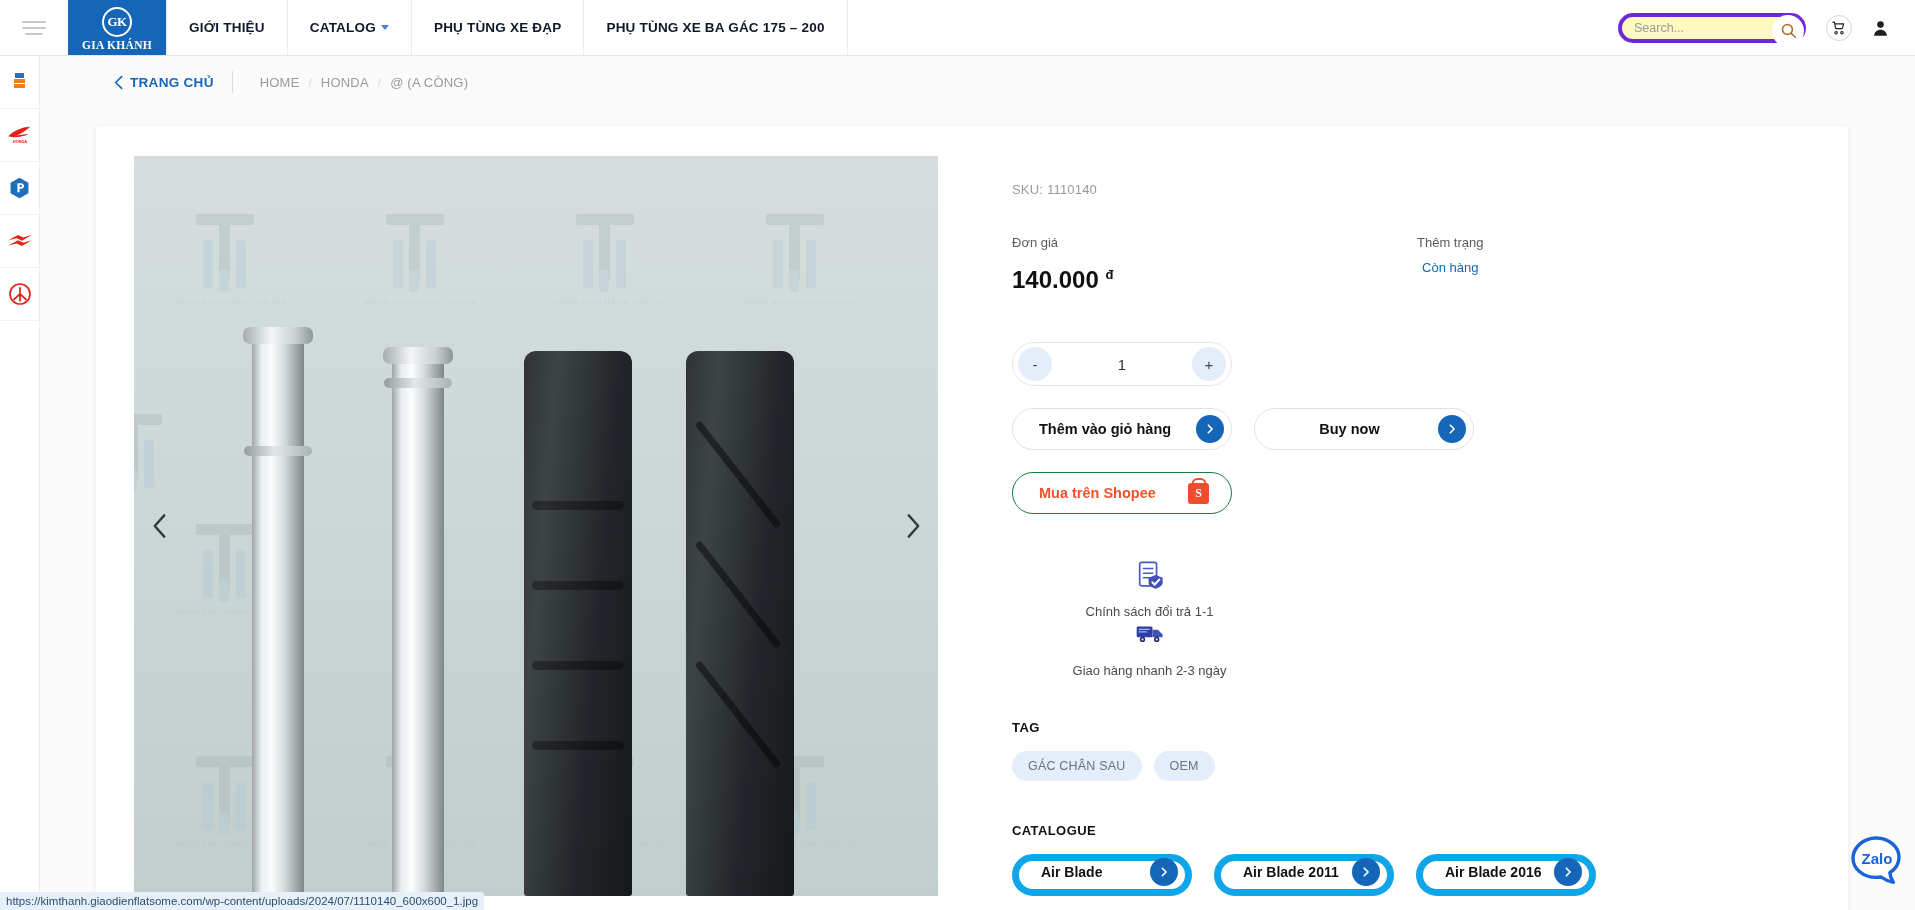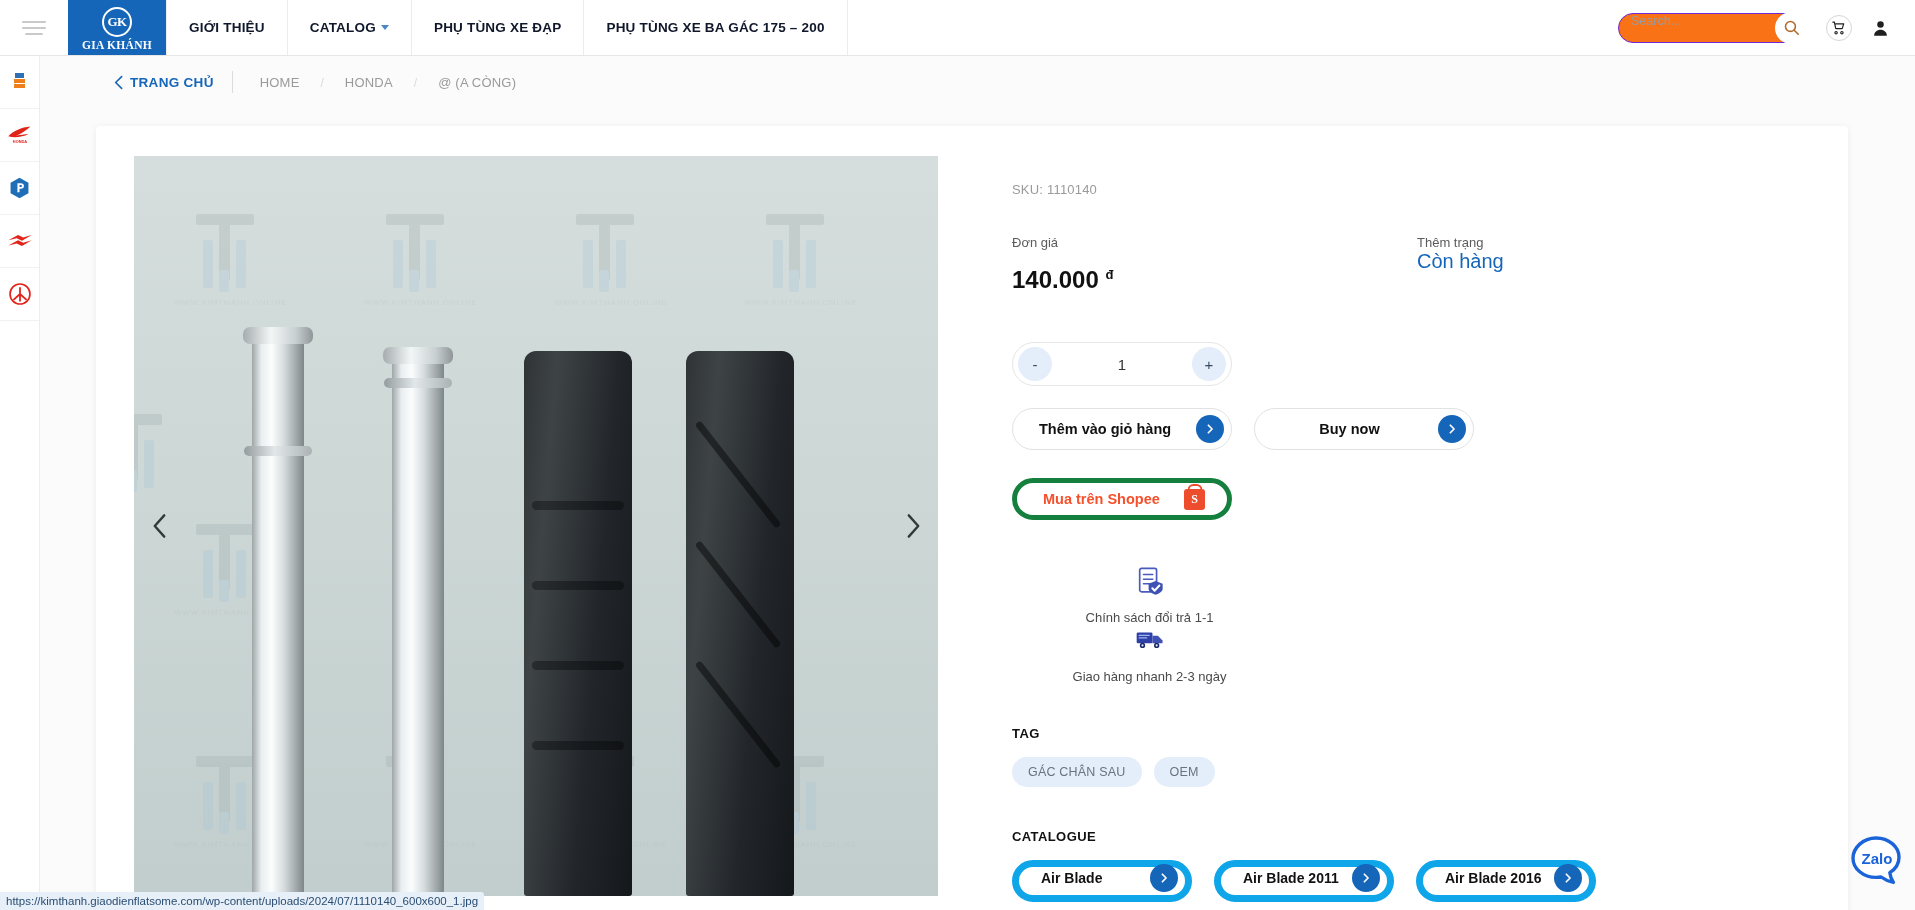--- a/index.html
+++ b/index.html
@@ -63,23 +63,23 @@
     border-right: 4.5px solid transparent;
     border-top: 5px solid #4a86c8;
   }
 
   .header-right {
     margin-left: auto; display: flex; align-items: center;
     gap: 20px; padding-right: 26px;
   }
   .search-wrap {
     position: relative; width: 188px; height: 30px;
-    border: 1px solid #6d28d9; border-radius: 16px;
-    display: flex; align-items: flex-start; padding: 0 12px;
-    background: #f97316;
+    border: 4px solid #6d28d9; border-radius: 16px;
+    display: flex; align-items: center; padding: 0 12px;
+    background: #fef9c3;
   }
   .search-wrap input {
     border: none; outline: none; width: 100%;
     font-size: 12.5px; color: #444;
     font-family: "Liberation Sans", sans-serif;
     background: transparent;
   }
   .search-wrap input::placeholder { color: #9b9b9b; }
   .search-btn {
     position: absolute; right: -2px; top: -2px;
@@ -121,21 +121,21 @@
     height: 52px; padding-left: 74px; gap: 0;
     font-size: 13px;
   }
   .bc-home {
     display: flex; align-items: center; gap: 7px;
     color: #1565b8; font-weight: bold; font-size: 13.5px;
     letter-spacing: 0.3px; cursor: pointer;
     padding-right: 18px;
   }
   .bc-sep-bar { width: 1px; height: 22px; background: #dcdcdc; }
-  .bc-trail { display: flex; align-items: flex-end; gap: 12px; padding-left: 18px; }
+  .bc-trail { display: flex; align-items: flex-end; gap: 0; padding-left: 18px; }
   .bc-link {
     color: #9a9a9a; font-size: 13px; cursor: pointer;
     letter-spacing: 0.2px; padding: 0 9px;
   }
   .bc-slash { color: #dadada; font-size: 12px; }
 
   .card {
     position: absolute; top: 70px; left: 56px;
     width: 1752px; height: 800px;
     background: #fff;
@@ -222,21 +222,21 @@
     letter-spacing: 0.2px;
   }
   .price-row { display: flex; margin-top: 38px; }
   .price-col { width: 405px; }
   .field-lbl { font-size: 13px; color: #5c5c5c; }
   .price-val {
     margin-top: 16px; font-size: 24px; font-weight: bold; color: #111;
   }
   .price-val sup { font-size: 13px; font-weight: bold; vertical-align: super; }
   .stock-val {
-    margin-top: 0; font-size: 20px; color: #1565b8; font-weight: normal;
+    margin-top: 10px; font-size: 13px; color: #1565b8; font-weight: normal; text-align: center;
   }
 
   .qty {
     margin-top: 48px; width: 220px; height: 44px;
     border: 1px solid #e6e6e6; border-radius: 22px;
     display: flex; align-items: center; justify-content: space-between;
     padding: 0 5px; background: #fff;
   }
   .qty-btn {
     width: 34px; height: 34px; border-radius: 50%;
@@ -257,22 +257,22 @@
   }
   .pill.w1 { width: 220px; }
   .pill.w2 { width: 220px; padding-left: 0; justify-content: center; gap: 12px; position: relative; }
   .pill.w2 .lbl { flex: 1; text-align: center; padding-left: 18px; }
   .arrow-circ {
     width: 28px; height: 28px; border-radius: 50%; background: #1565b8;
     display: flex; align-items: center; justify-content: center;
     flex-shrink: 0;
   }
   .shopee-pill {
-    margin-top: 28px; width: 220px; height: 42px;
-    border: 5px solid #15803d; border-radius: 21px;
+    margin-top: 22px; width: 220px; height: 42px;
+    border: 1px solid #15803d; border-radius: 21px;
     display: flex; align-items: center; justify-content: space-between;
     padding: 0 22px 0 26px; background: #fff; cursor: pointer;
     font-size: 14.5px; font-weight: bold; color: #f4512c;
   }
   .shopee-bag {
     width: 21px; height: 21px; border-radius: 3px;
     background: #ee4d2d; position: relative;
     display: flex; align-items: center; justify-content: center;
     color: #fff; font-size: 12px; font-weight: bold;
     font-family: "Liberation Serif", serif;

